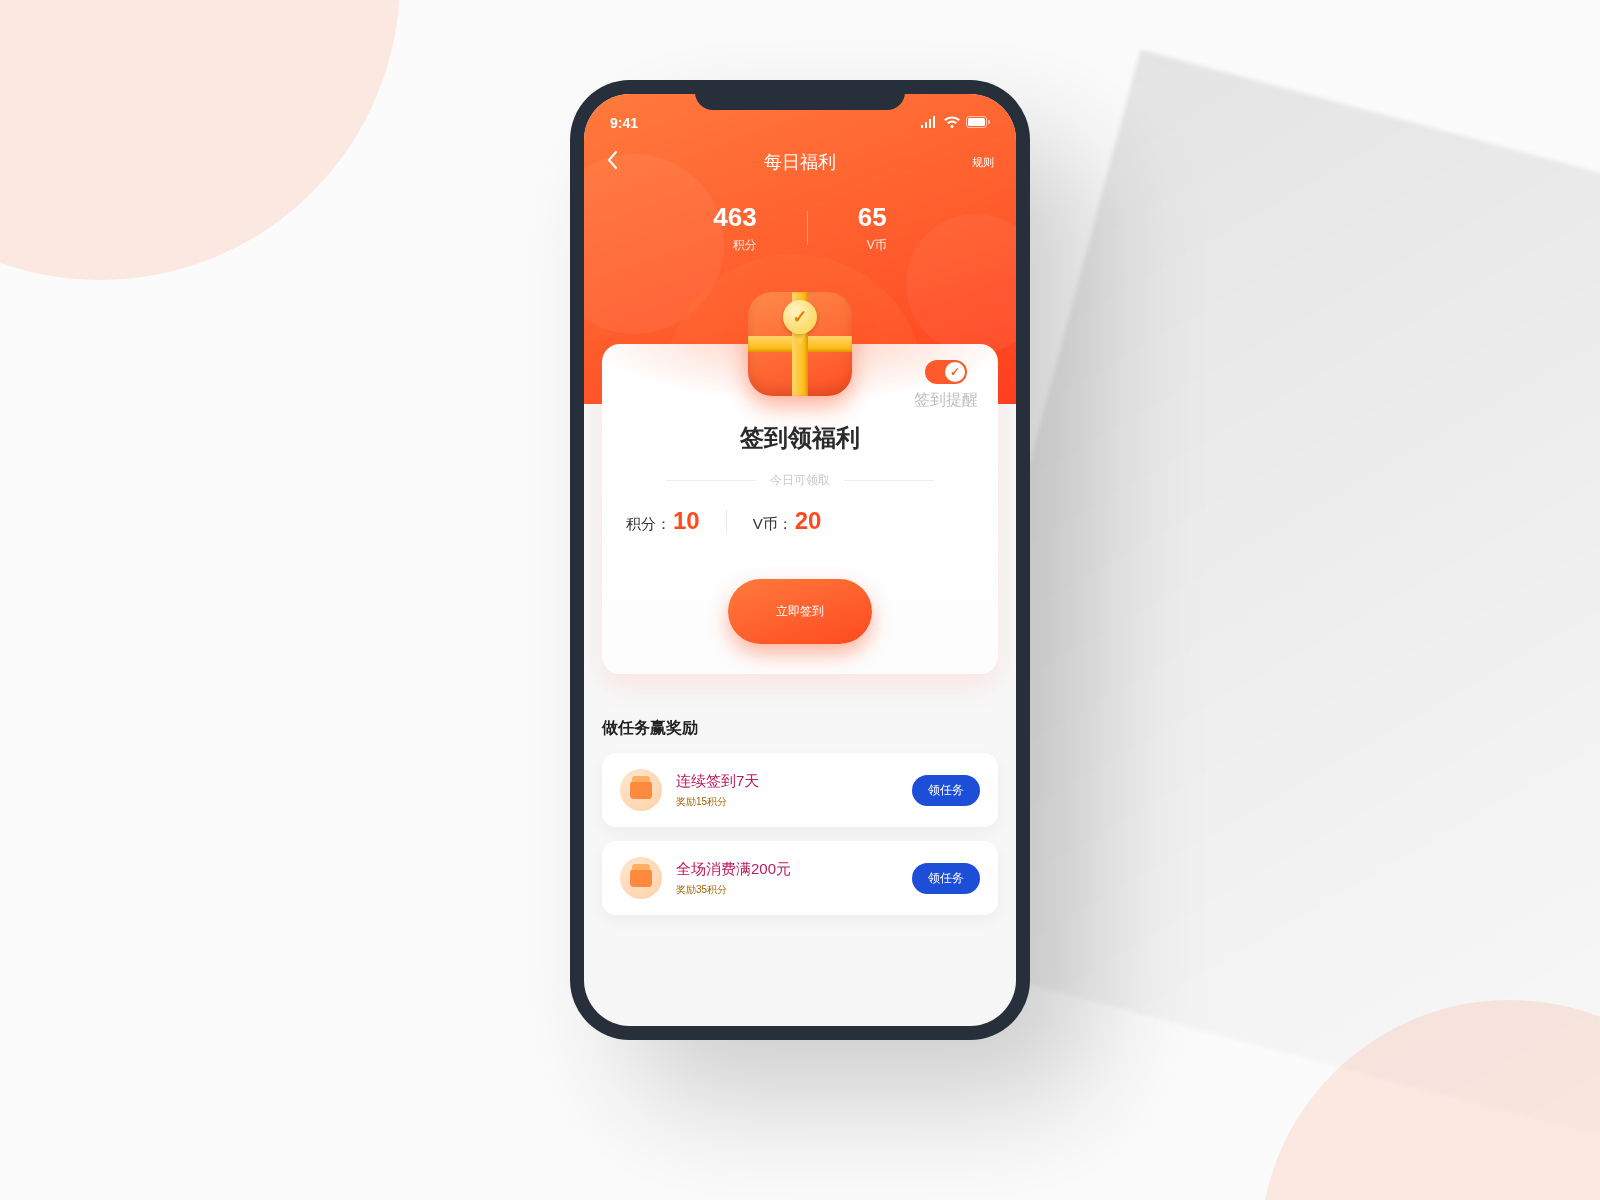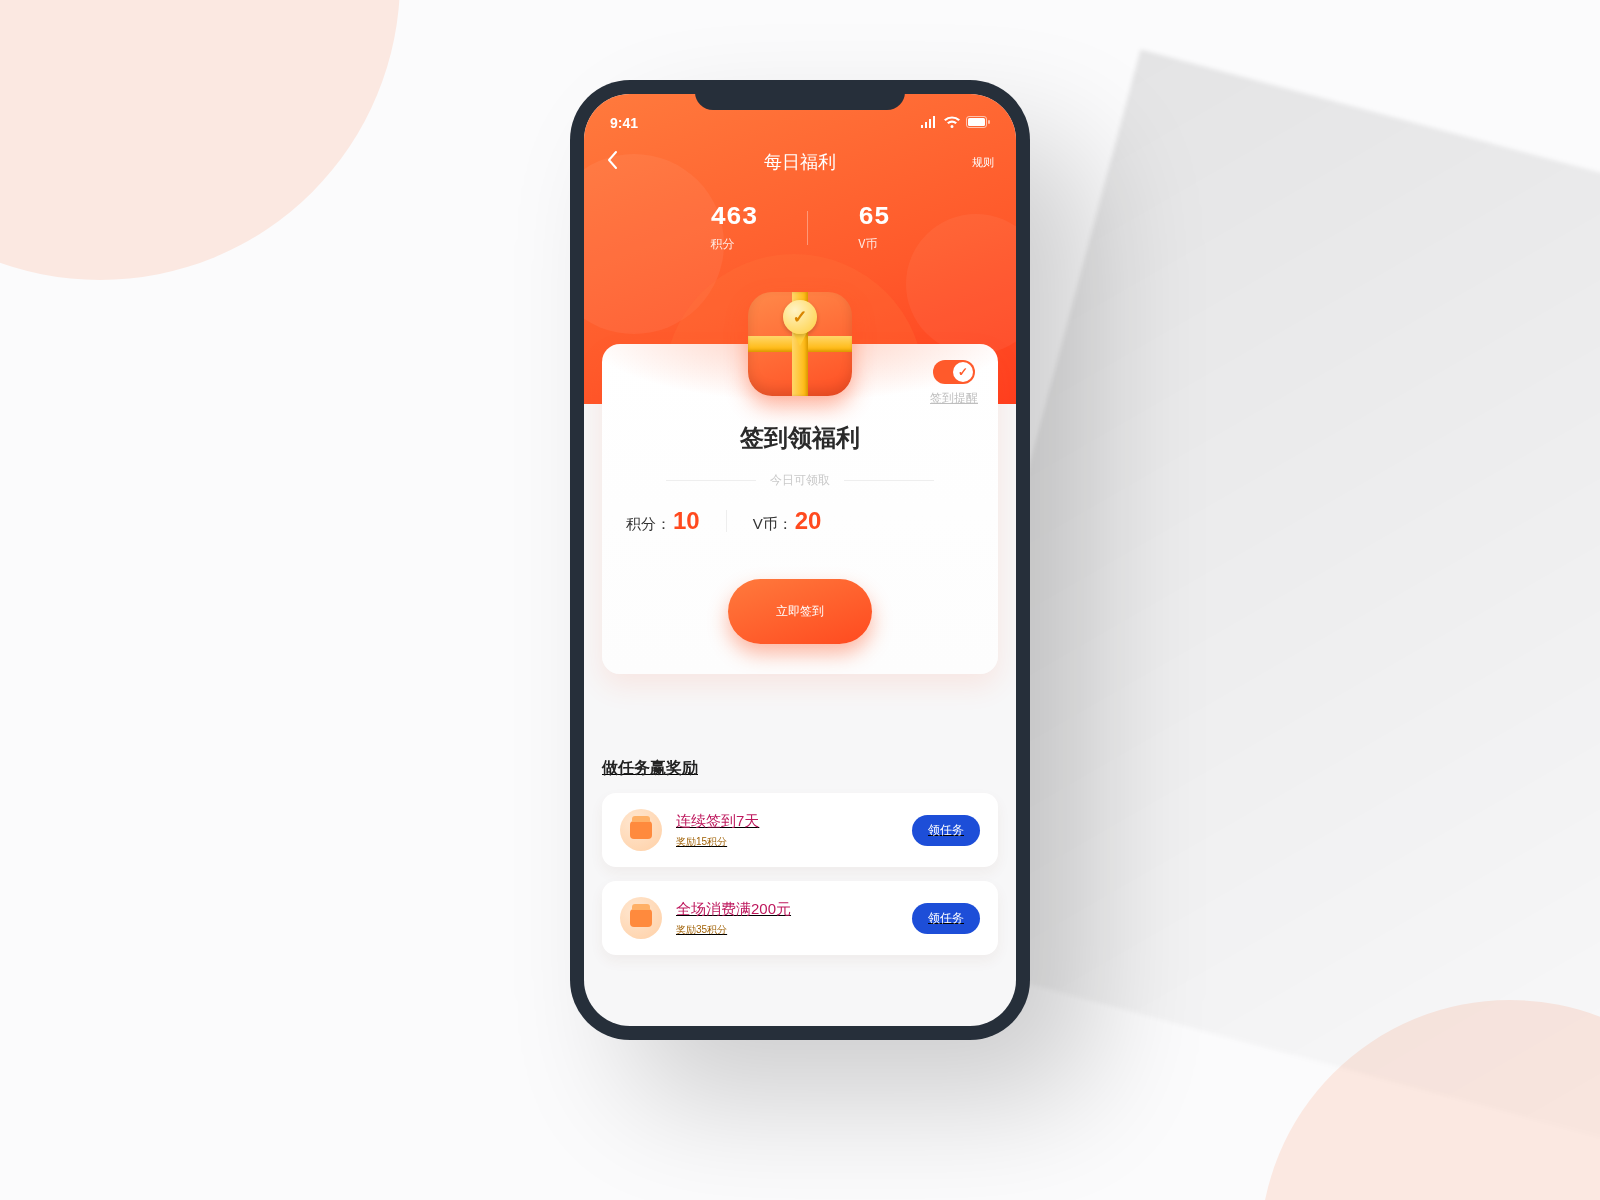--- a/index.html
+++ b/index.html
@@ -86,21 +86,21 @@
     padding: 16px 22px 0; position: relative; z-index: 2;
   }
   .nav-title { font-size: 18px; font-weight: 500; color:#fff; position:absolute; left:0; right:0; text-align:center; pointer-events:none;}
   .nav-action { font-size: 11px; cursor:pointer; }
   .back-chevron { font-size: 22px; line-height:1; cursor:pointer; }
   .stats {
     display: flex; justify-content: center; align-items: center;
     margin-top: 28px; position: relative; z-index: 2;
   }
   .stat {
-    text-align: left; padding: 0 50px; font-family: Liberation Mono, monospace;
+    text-align: right; padding: 0 50px;
   }
   .stat-value { font-size: 26px; font-weight: 600; }
   .stat-label { font-size: 12px; opacity: 0.85; margin-top: 4px; }
   .stat-divider { width: 1px; height: 34px; background: rgba(255,255,255,0.35); }
   
   .signin-card {
     position: absolute;
     top: 250px; left: 18px; right: 18px;
     background: linear-gradient(#fff, #fdfdfd);
     border-radius: 18px;
@@ -146,21 +146,21 @@
   .toggle {
     width: 42px; height: 24px; border-radius: 12px;
     background: #ff5a2b; position: relative; cursor:pointer;
   }
   .toggle-knob {
     position: absolute; right: 2px; top: 2px;
     width: 20px; height: 20px; border-radius: 50%; background: #fff;
     display:flex; align-items:center; justify-content:center;
     color:#ff5a2b; font-size:12px; font-weight:700;
   }
-  .reminder-label { font-size: 12px; color: #bfbfbf; text-decoration: underline; }
+  .reminder-label { font-size: 16px; color: #bfbfbf; }
   .signin-title { font-size: 24px; font-weight: 600; color: #2a2a2a; margin-top: 8px; }
   .today-line {
     display: flex; align-items: center; justify-content: center;
     color: #c9c9c9; font-size: 12px; margin-top: 18px; gap: 14px;
   }
   .today-line .bar { flex:1; height:1px; background:#eee; max-width:90px;}
   .rewards-line {
     display: flex; justify-content: flex-start; align-items: center; gap: 26px;
     margin-top: 18px; font-size: 15px;
   }
@@ -172,21 +172,21 @@
     display: inline-block;
     margin-top: 44px;
     padding: 24px 48px;
     background: linear-gradient(160deg,#ff7a3d,#ff4a1f);
     color: #fff; font-size: 12px; border-radius: 40px;
     box-shadow: 0 10px 20px rgba(255,80,30,0.40);
     cursor:pointer;
   }
   
   .tasks-section {
-    position: absolute; top: 664px; left: 18px; right: 18px; text-decoration: underline;
+    position: absolute; top: 624px; left: 18px; right: 18px;
   }
   .tasks-title { font-size: 16px; font-weight: 600; color:#222; margin-bottom: 14px;}
   .task-card {
     background: #fff; border-radius: 14px;
     padding: 16px 18px;
     display: flex; align-items: center; gap: 14px;
     box-shadow: 0 6px 14px rgba(120,60,30,0.06);
     margin-bottom: 14px;
   }
   .task-icon {

